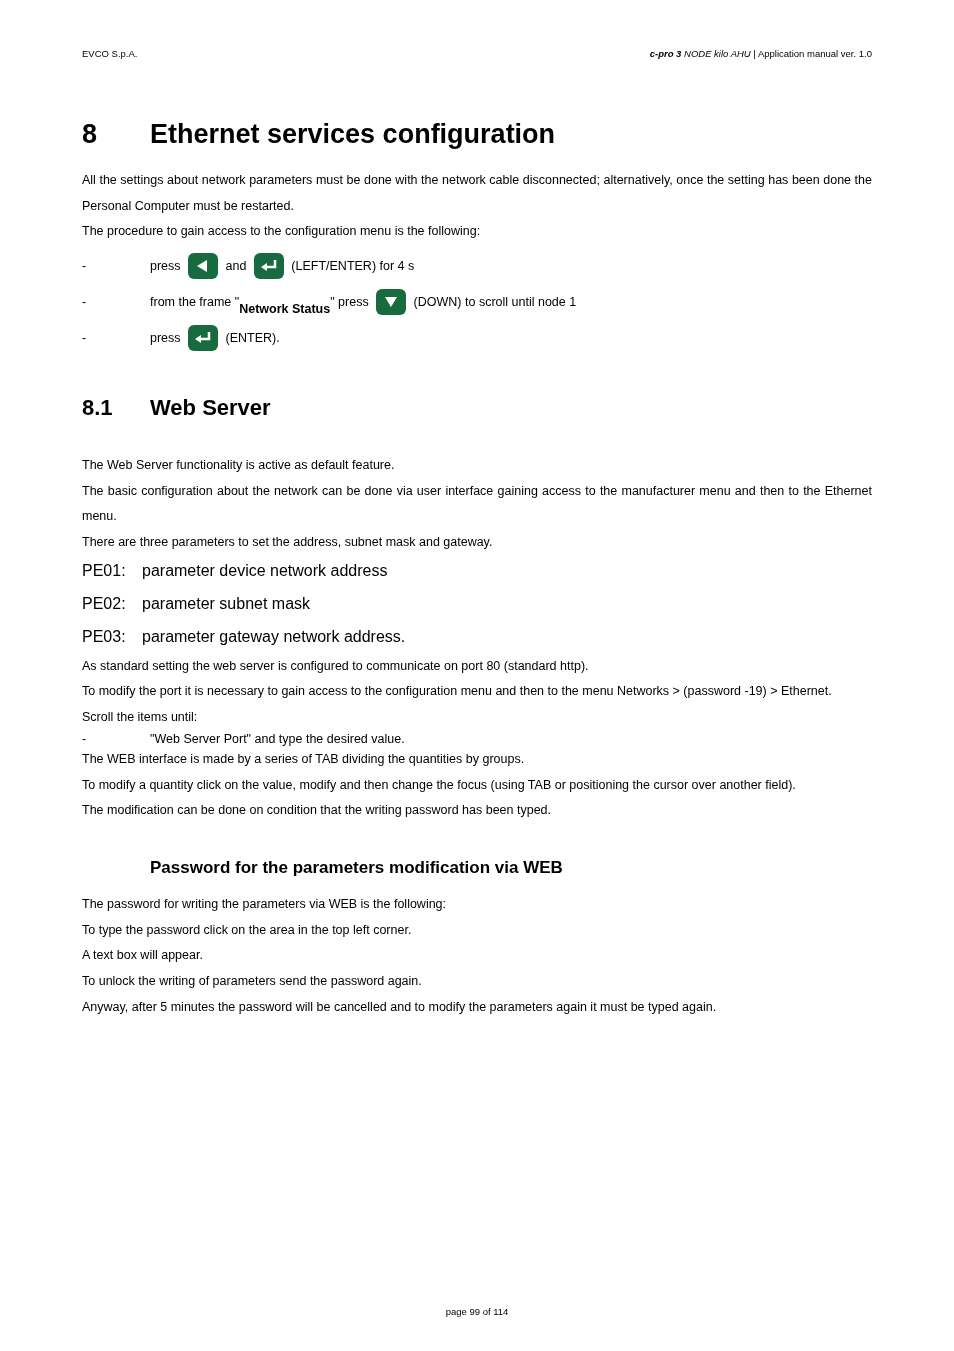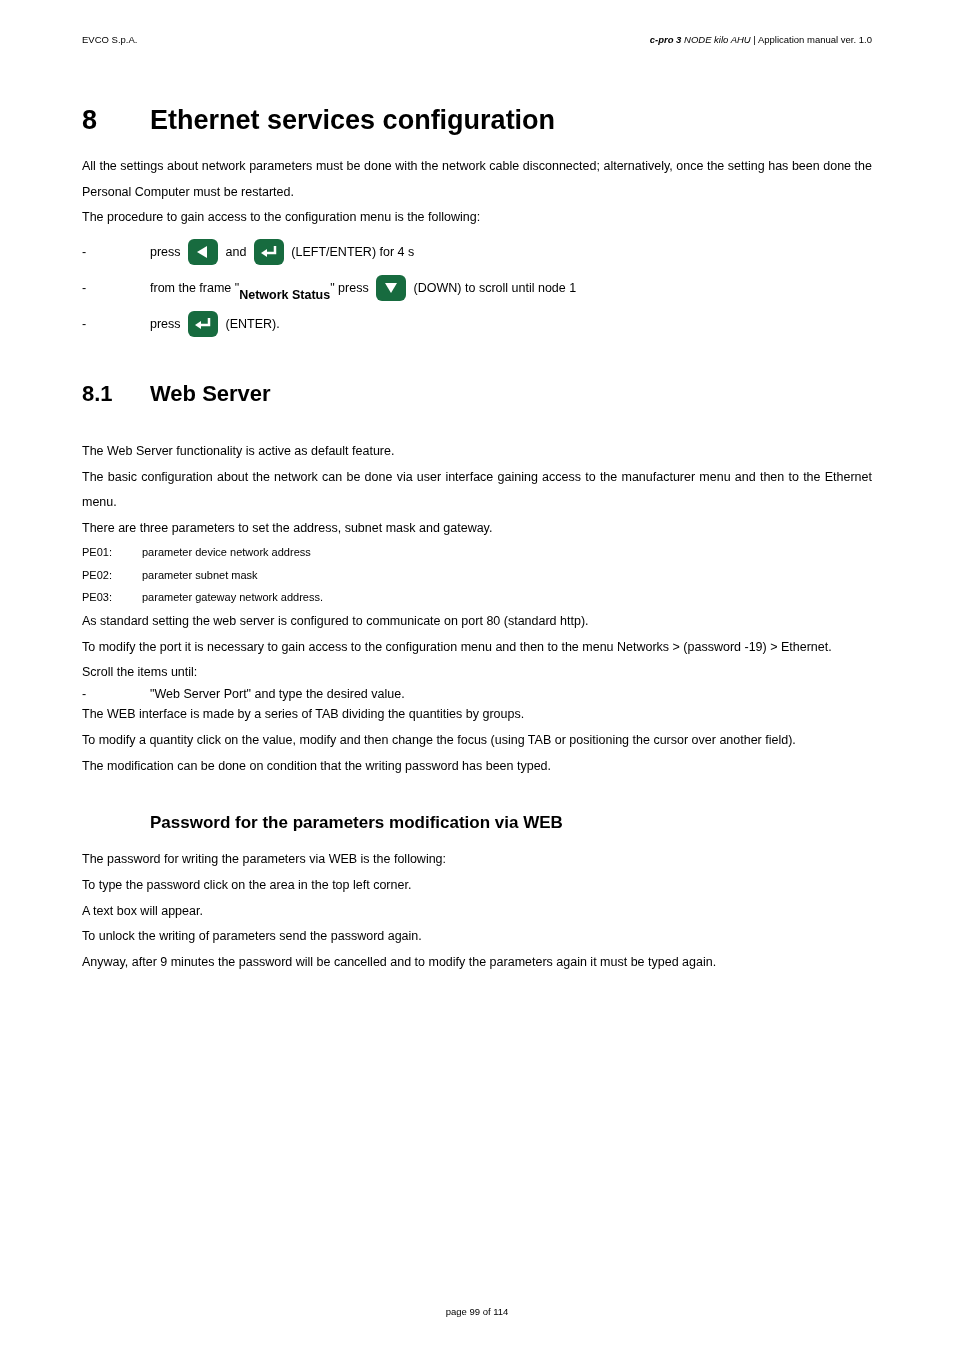--- a/index.html
+++ b/index.html
@@ -5,21 +5,21 @@
     * { box-sizing: border-box; margin: 0; padding: 0; }
     html, body {
       width: 954px;
       height: 1351px;
       background: #fff;
       font-family: Verdana, Geneva, sans-serif;
       color: #000;
       position: relative;
     }
     .page {
-      padding: 34px 82px 0 82px;
+      padding: 48px 82px 0 82px;
       width: 100%;
       height: 100%;
       position: relative;
     }
     .header {
       display: flex;
       justify-content: space-between;
       font-size: 9.5px;
       margin-bottom: 60px;
     }
@@ -75,21 +75,21 @@
       height: 26px;
       background: #176b3f;
       border-radius: 6px;
       margin: 0 4px;
       vertical-align: middle;
     }
     .icon-btn svg { display: block; }
 
     .param-line {
       display: flex;
-      font-size: 11px;
+      font-size: 16px;
       line-height: 2.05;
     }
     .param-line .code { width: 60px; }
 
     .centered-pw {
       text-align: center;
       font-size: 12.5px;
       margin: 36px 0 36px 0;
     }
 
@@ -199,19 +199,19 @@
 
   <p class="body-text">The WEB interface is made by a series of TAB dividing the quantities by groups.</p>
   <p class="body-text justify">To modify a quantity click on the value, modify and then change the focus (using TAB or positioning the cursor over another field).</p>
   <p class="body-text">The modification can be done on condition that the writing password has been typed.</p>
 
   <h3>Password for the parameters modification via WEB</h3>
   <p class="body-text">The password for writing the parameters via WEB is the following:</p>
   <p class="body-text">To type the password click on the area in the top left corner.</p>
   <p class="body-text">A text box will appear.</p>
   <p class="body-text">To unlock the writing of parameters send the password again.</p>
-  <p class="body-text">Anyway, after 9 minutes the password will be cancelled and to modify the parameters again it must be typed again.</p>
+  <p class="body-text">Anyway, after 5 minutes the password will be cancelled and to modify the parameters again it must be typed again.</p>
 
 </div>
 
 <div class="footer">
   <span>page 99 of 114</span>
 </div>
 
 </body></html>

